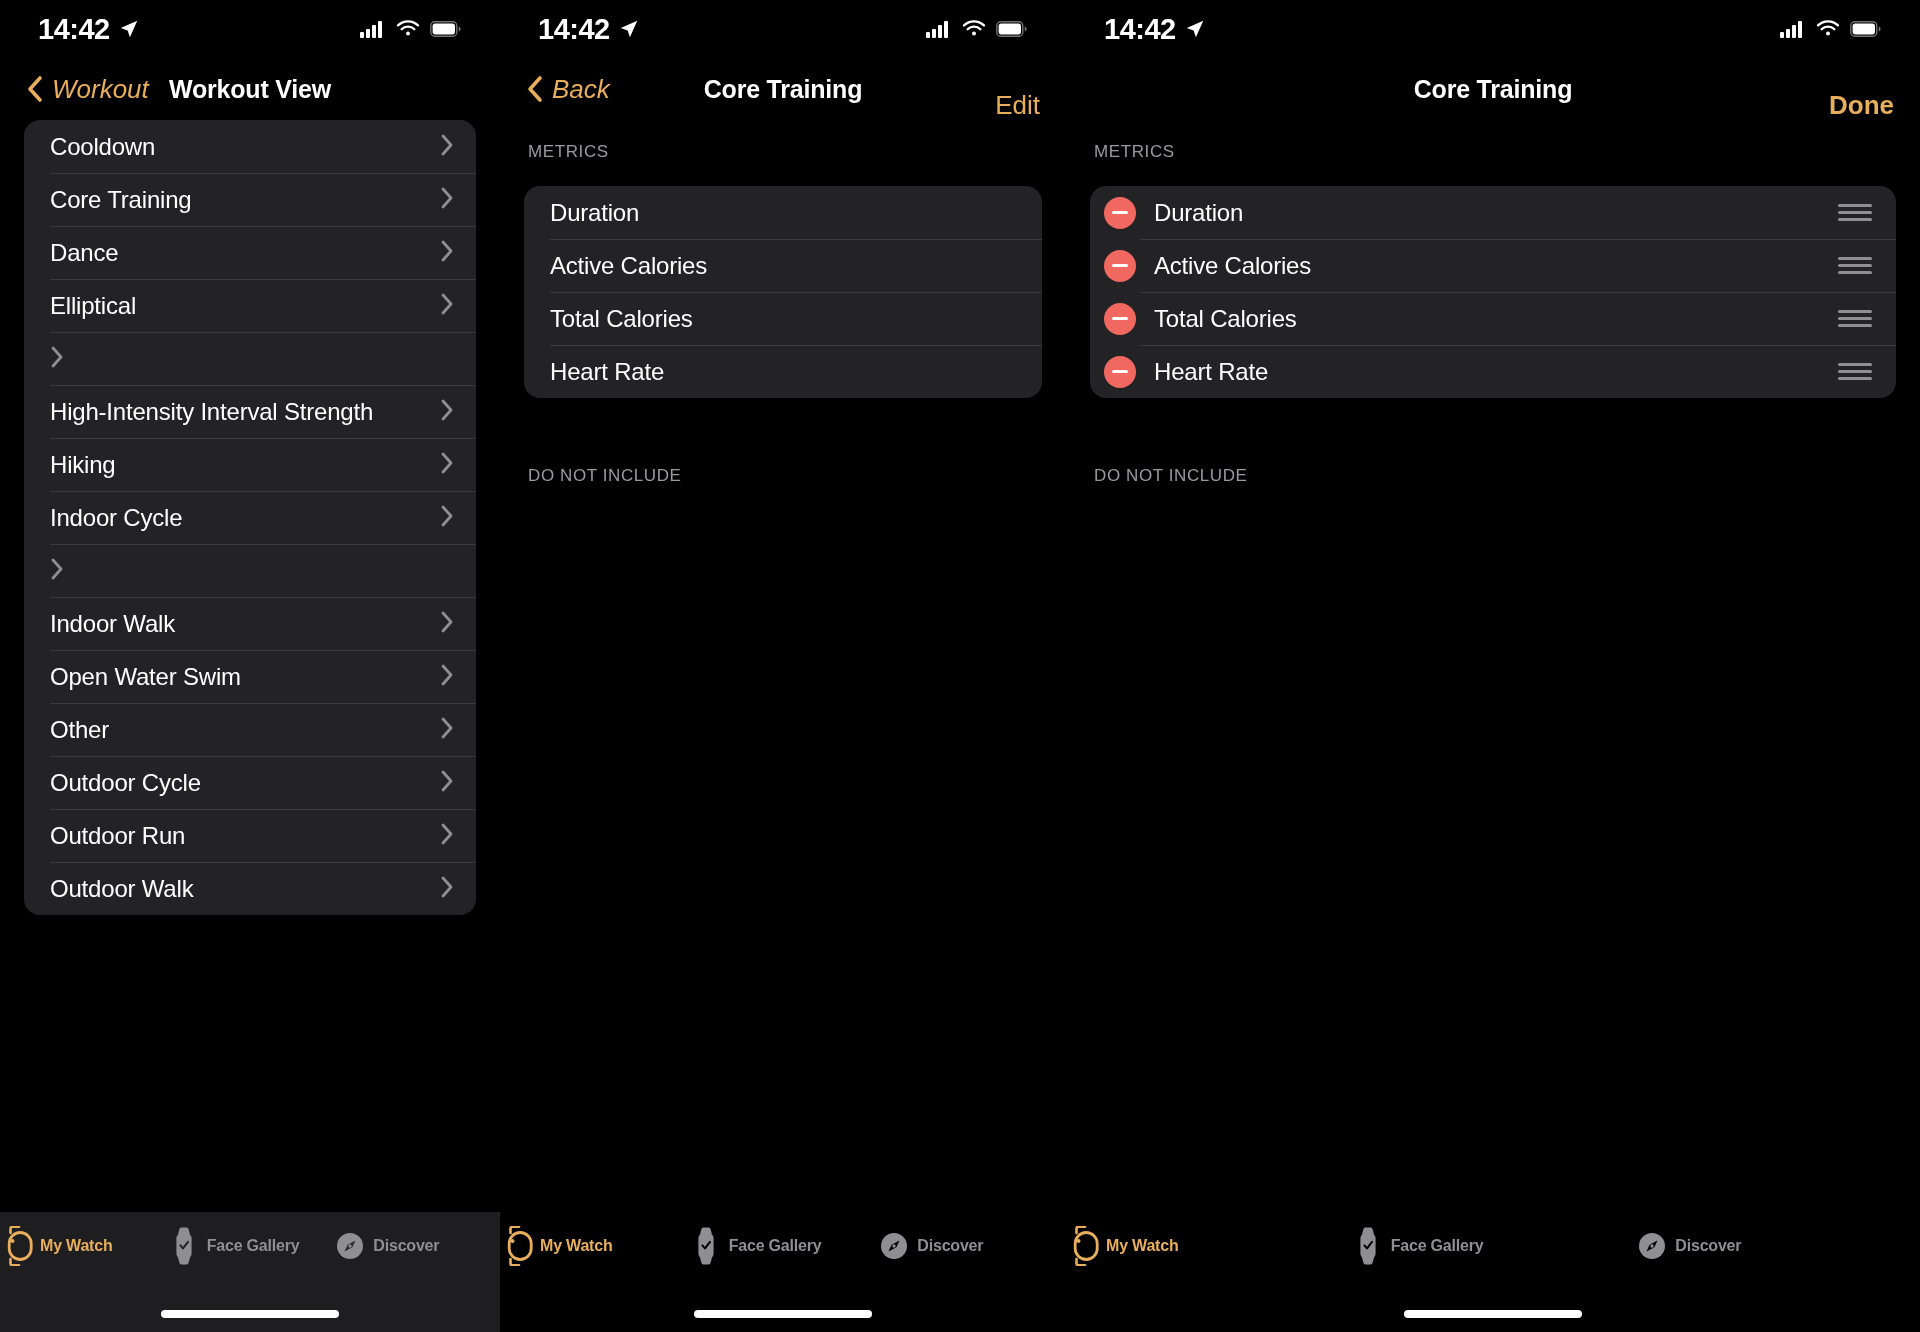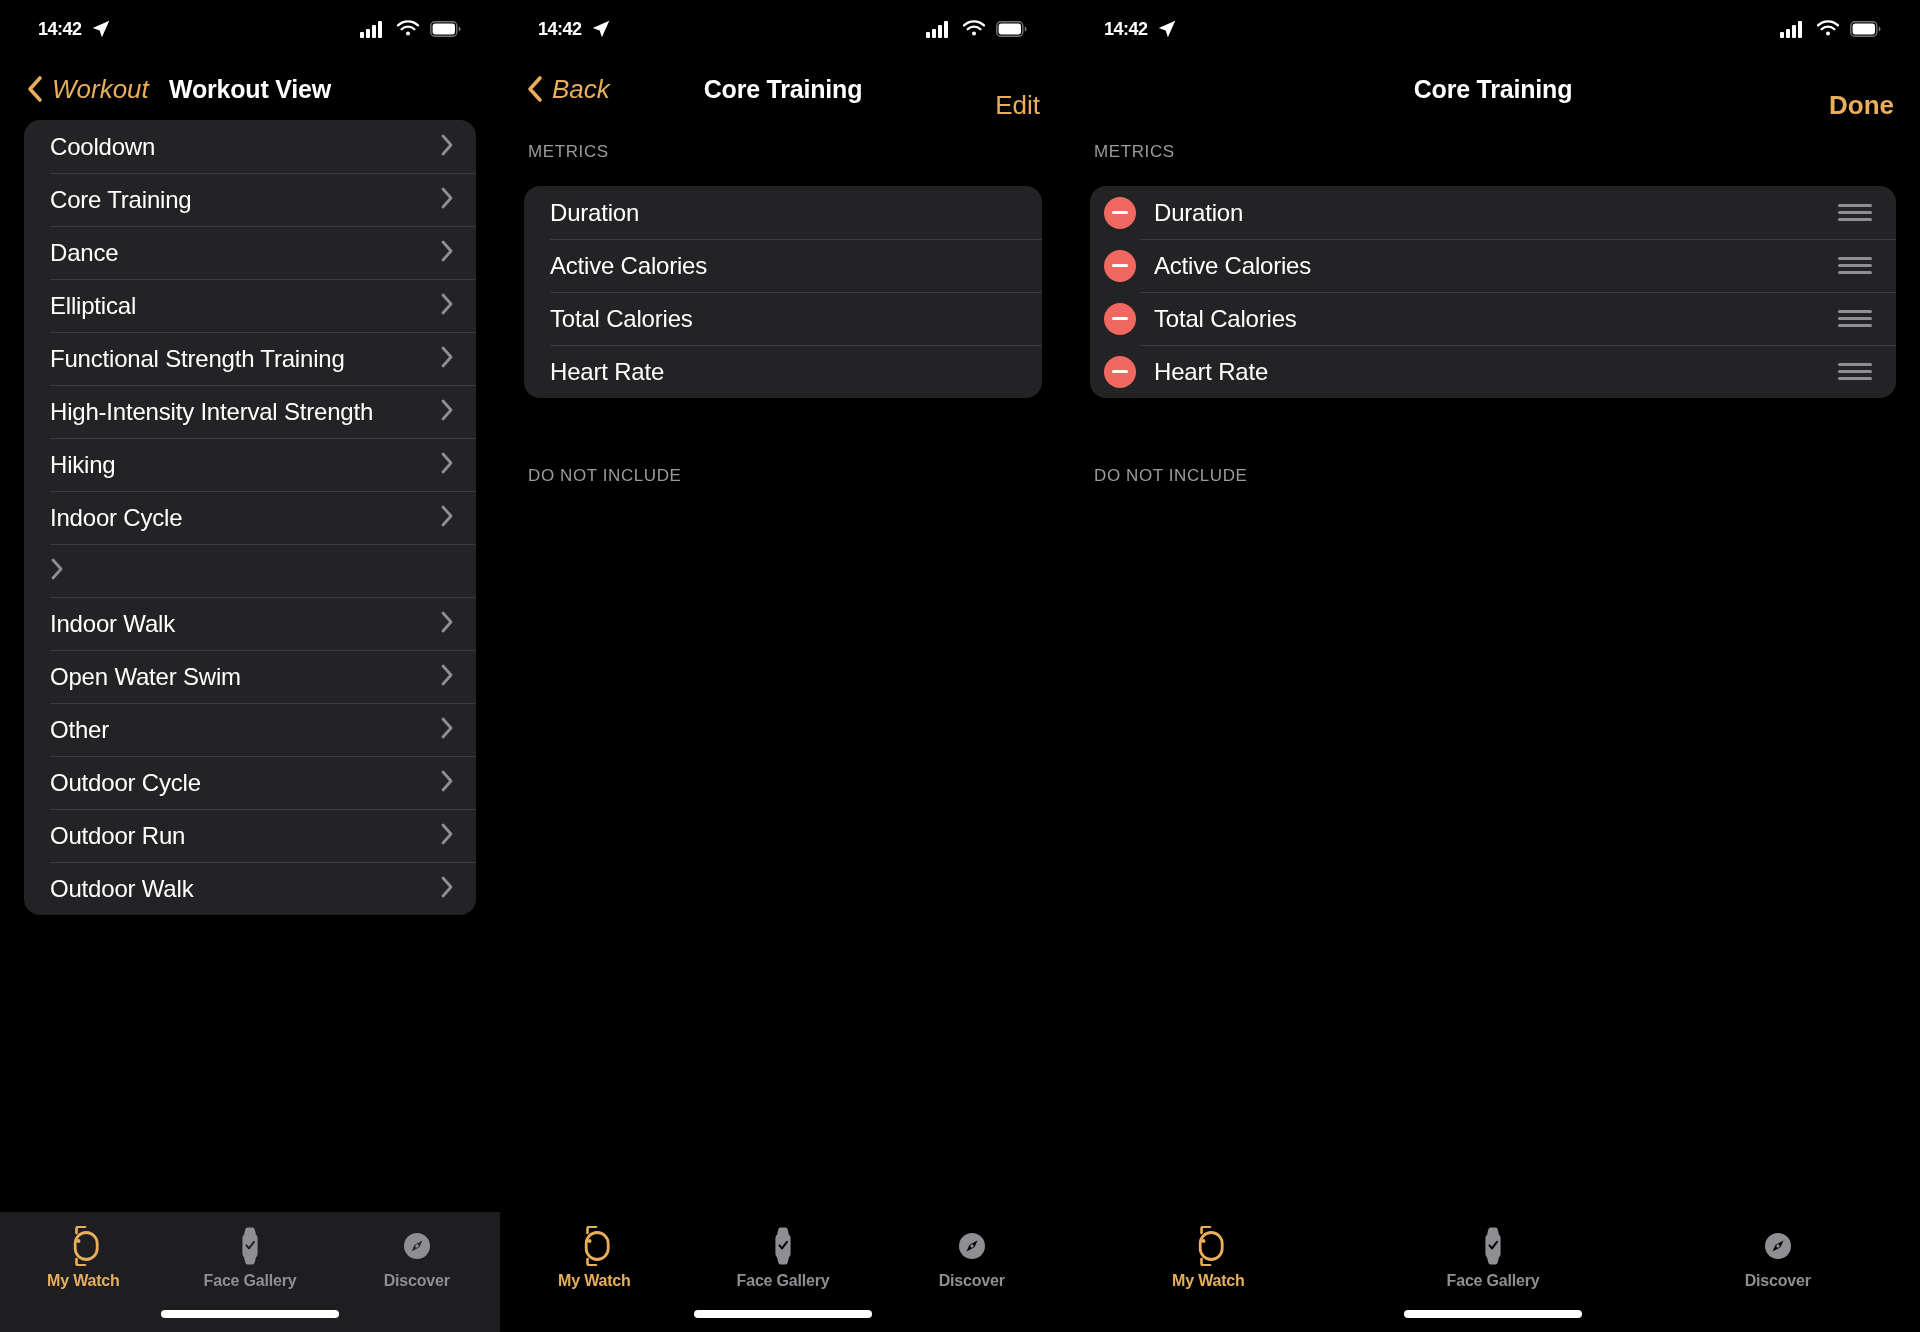--- a/index.html
+++ b/index.html
@@ -32,21 +32,21 @@
     display: flex;
     align-items: center;
     justify-content: space-between;
     padding: 0 38px 0 38px;
     color: #fff;
   }
   .status-left {
     display: flex;
     align-items: center;
     gap: 8px;
-    font-size: 18px;
+    font-size: 29px;
     font-weight: bold;
     letter-spacing: -0.5px;
   }
   .loc-arrow { display: block; }
   .status-right {
     display: flex;
     align-items: center;
     gap: 10px;
   }
 
@@ -179,21 +179,21 @@
     height: 120px;
     display: flex;
     align-items: flex-start;
     padding-top: 14px;
   }
   .tab-bar.elevated { background: #1E1E20; }
   .tab-bar.plain { background: #000; }
   .tab {
     flex: 1;
     display: flex;
-    flex-direction: column;
+    flex-direction: row;
     align-items: center;
     gap: 6px;
     cursor: pointer;
   }
   .tab-label {
     font-size: 16px;
     font-weight: bold;
     color: #8E8E93;
     letter-spacing: -0.2px;
   }
@@ -276,21 +276,20 @@
               <path d="M3 3 L11 12 L3 21" stroke="#8E8E93" stroke-width="2.8" fill="none" stroke-linecap="round" stroke-linejoin="round"></path>
             </svg></span>
         </div>
         <div class="row">
           <div class="row-label">Elliptical</div>
           <span class="chevron"><svg width="14" height="24" viewBox="0 0 14 24">
               <path d="M3 3 L11 12 L3 21" stroke="#8E8E93" stroke-width="2.8" fill="none" stroke-linecap="round" stroke-linejoin="round"></path>
             </svg></span>
         </div>
         <div class="row">
-          <div class="row-label">Functional Strength Training</div>
           <span class="chevron"><svg width="14" height="24" viewBox="0 0 14 24">
               <path d="M3 3 L11 12 L3 21" stroke="#8E8E93" stroke-width="2.8" fill="none" stroke-linecap="round" stroke-linejoin="round"></path>
             </svg></span>
         </div>
         <div class="row">
           <div class="row-label">High-Intensity Interval Strength</div>
           <span class="chevron"><svg width="14" height="24" viewBox="0 0 14 24">
               <path d="M3 3 L11 12 L3 21" stroke="#8E8E93" stroke-width="2.8" fill="none" stroke-linecap="round" stroke-linejoin="round"></path>
             </svg></span>
         </div>

